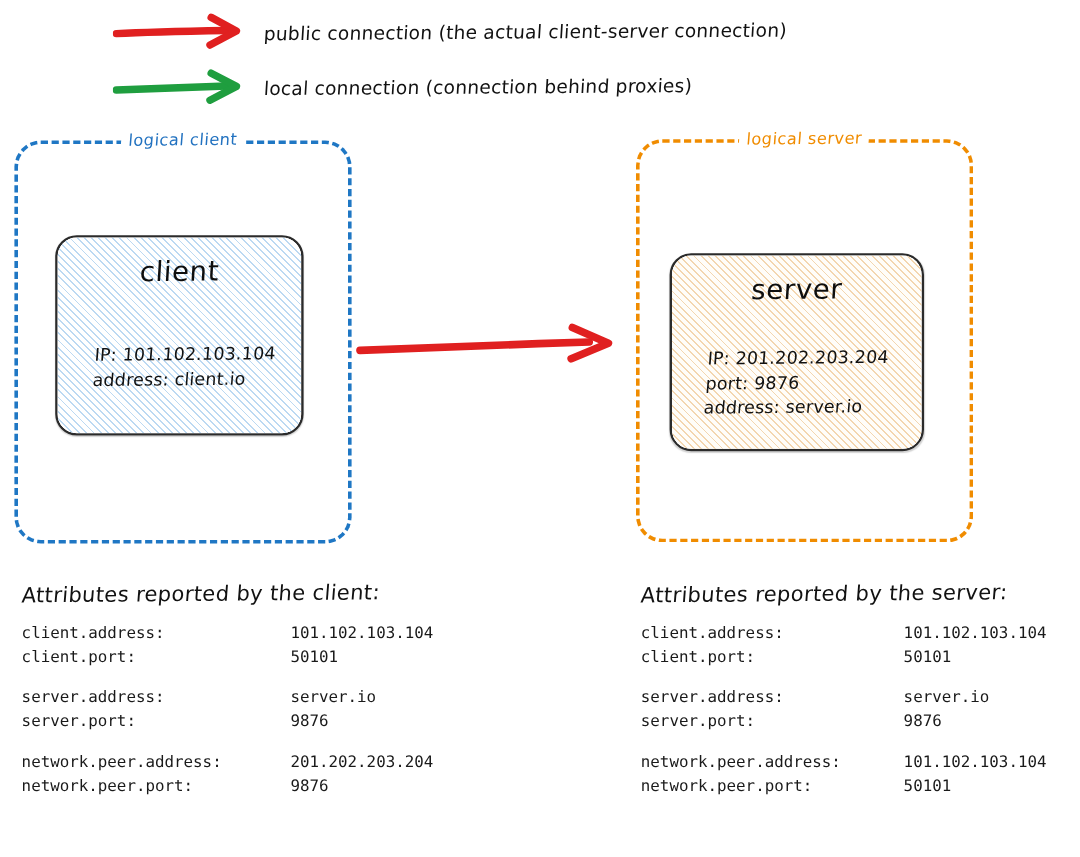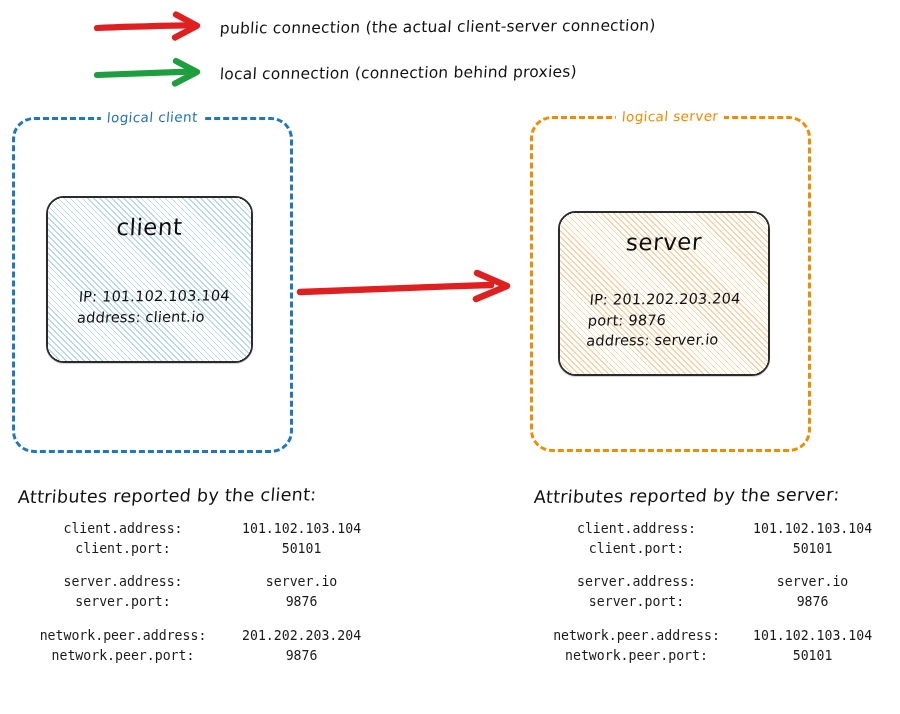--- a/index.html
+++ b/index.html
@@ -142,21 +142,20 @@
     white-space: nowrap;
     margin-bottom: 13px;
     transform: skewX(-5deg) rotate(-0.5deg);
     transform-origin: left center;
   }
   .attr-table {
     border-collapse: collapse;
     font-family: "DejaVu Sans Mono", monospace;
     font-size: 13.2px;
     color: #1a1a1a;
-    text-align: center;
   }
   .attr-table td {
     padding: 0 0 1px 0;
     vertical-align: top;
     white-space: pre;
     line-height: 1.42;
   }
   .attr-table td.k { padding-right: 14px; }
   .attr-table tr.spacer td {
     height: 13px;

